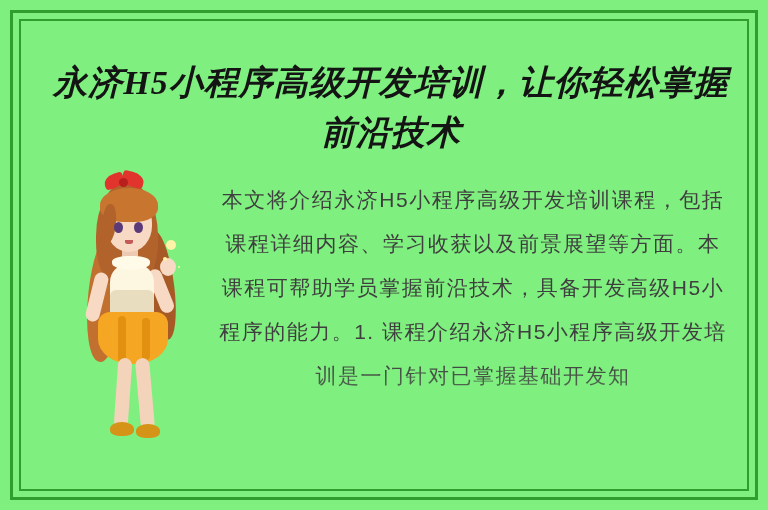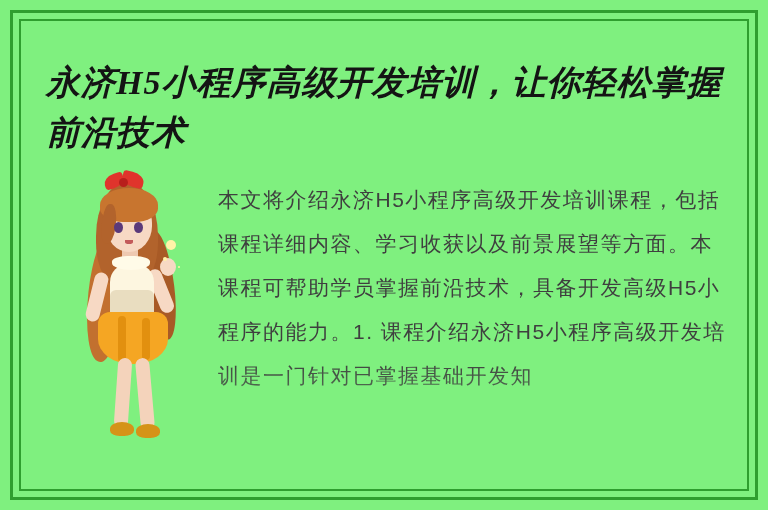--- a/index.html
+++ b/index.html
@@ -11,20 +11,21 @@
     height: 510px;
     overflow: hidden;
     font-family: "Liberation Sans", sans-serif;
   }
   .poster {
     position: relative;
     width: 768px;
     height: 510px;
     background: #7ff07f;
     box-sizing: border-box;
+    text-align: center;
   }
   .border-outer {
     position: absolute;
     left: 10px;
     top: 10px;
     right: 10px;
     bottom: 10px;
     border: 3px solid #2f9e2f;
     box-sizing: border-box;
   }

